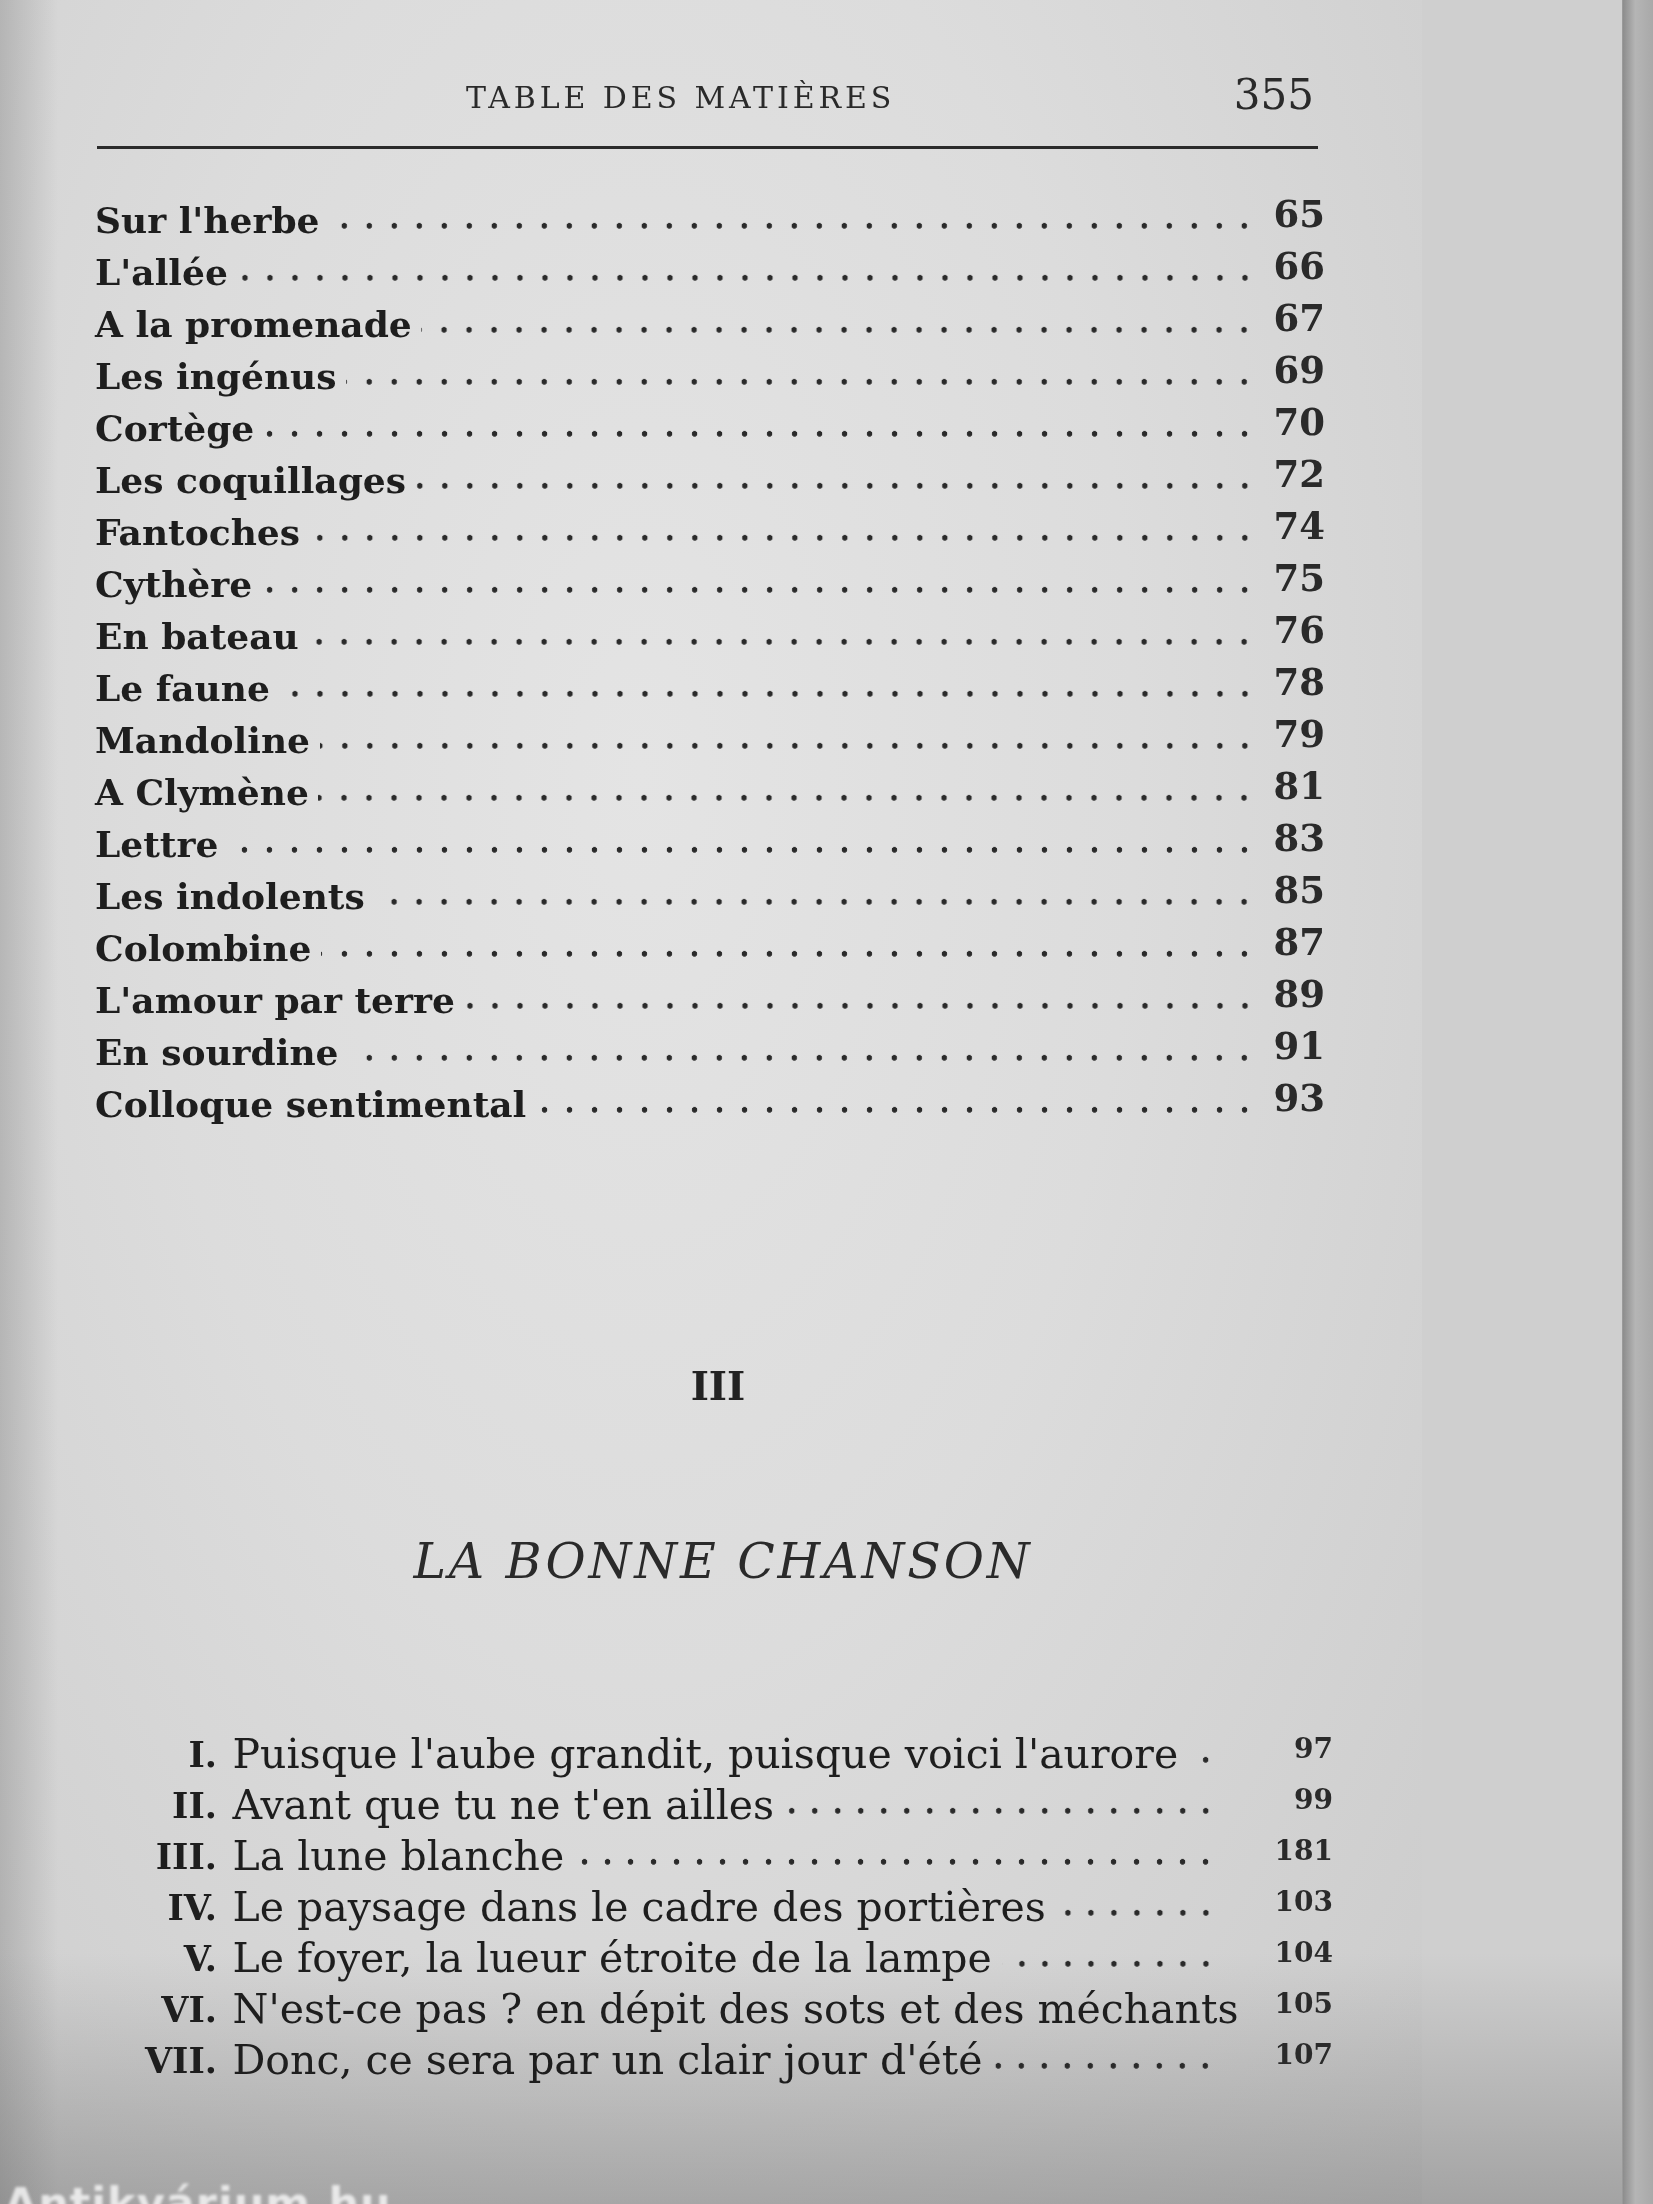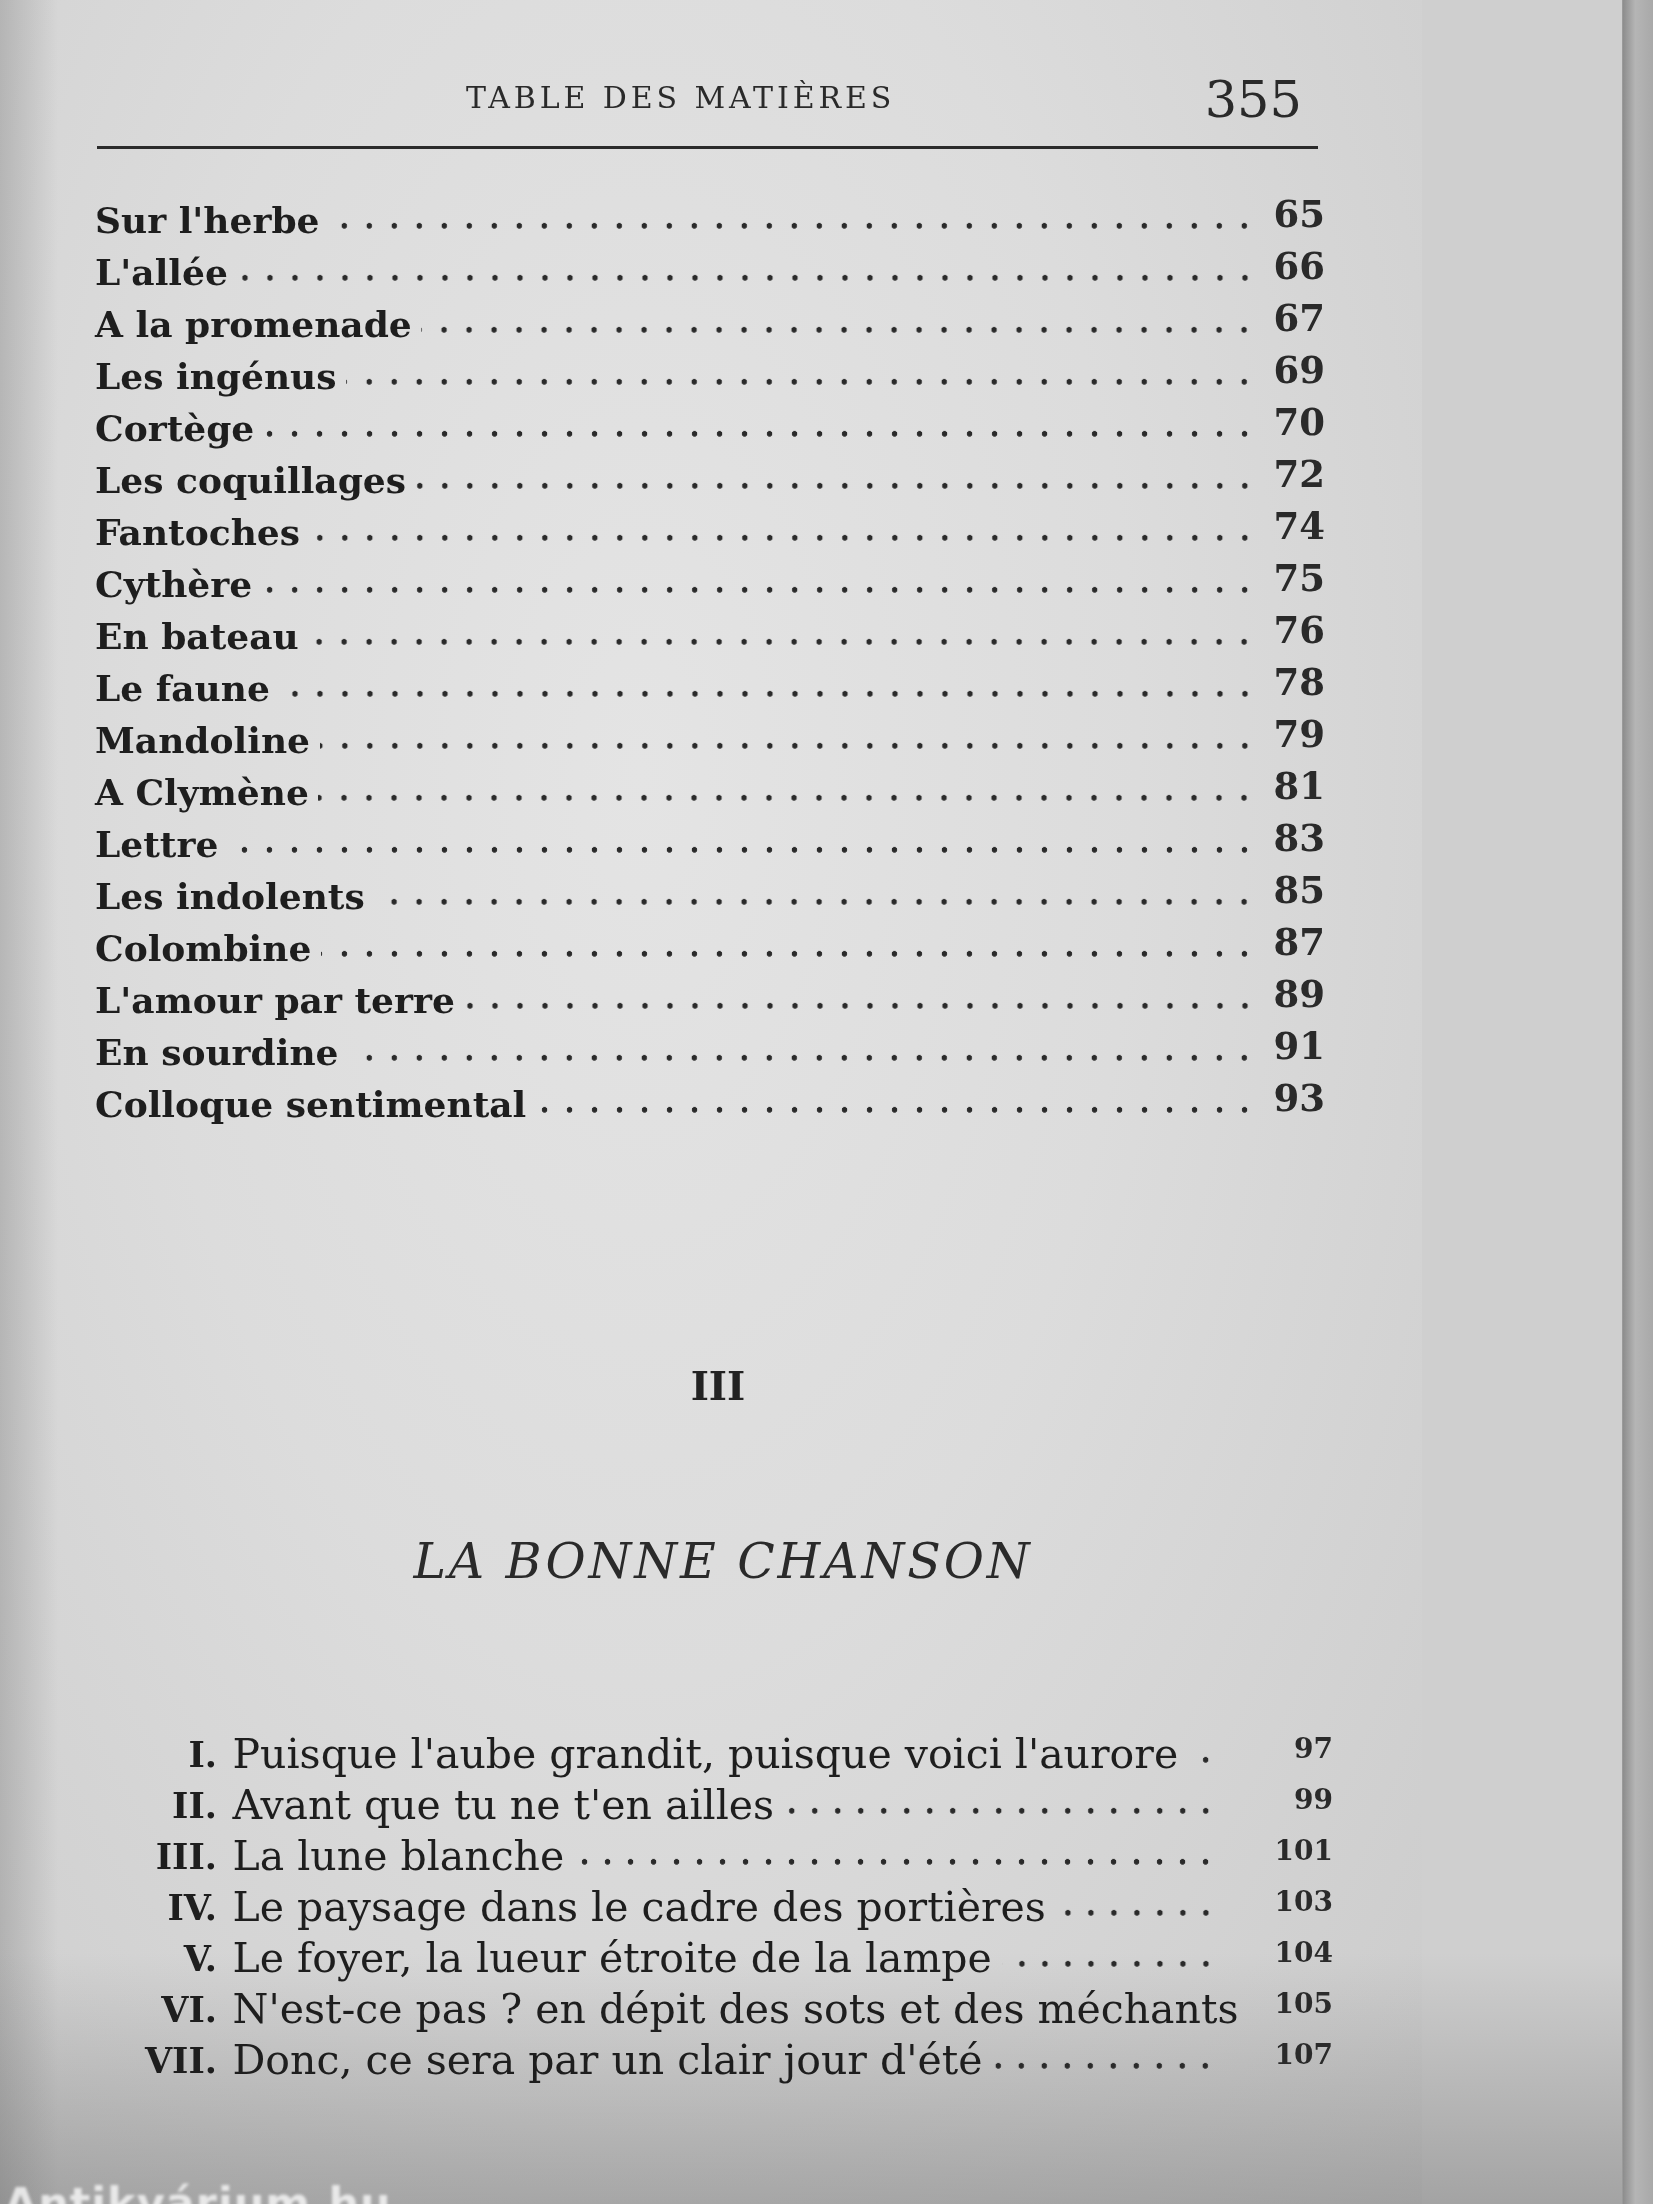--- a/index.html
+++ b/index.html
@@ -57,23 +57,23 @@
     .running-title {
       position: absolute;
       left: 371px;
       top: 9.7px;
       font-size: 30px;
       letter-spacing: 3.9px;
       color: #2a2a2a;
     }
     .running-page {
       position: absolute;
-      right: 16px;
+      right: 4px;
       top: 0;
-      font-size: 51px;
+      font-size: 42px;
       color: #2a2a2a;
     }
     .head-rule {
       position: absolute;
       left: 97px;
       top: 146px;
       width: 1221px;
       height: 2.9px;
       background: #2b2b2b;
     }
@@ -329,21 +329,21 @@
     <div class="toc2-row">
         <span class="toc2-num">II.</span>
         <span class="toc2-title">Avant que tu ne t'en ailles</span>
         <span class="toc2-leader"></span>
         <span class="toc2-page">99</span>
       </div>
     <div class="toc2-row">
         <span class="toc2-num">III.</span>
         <span class="toc2-title">La lune blanche</span>
         <span class="toc2-leader"></span>
-        <span class="toc2-page">101</span>
+        <span class="toc2-page">181</span>
       </div>
     <div class="toc2-row">
         <span class="toc2-num">IV.</span>
         <span class="toc2-title">Le paysage dans le cadre des portières</span>
         <span class="toc2-leader"></span>
         <span class="toc2-page">103</span>
       </div>
     <div class="toc2-row">
         <span class="toc2-num">V.</span>
         <span class="toc2-title">Le foyer, la lueur étroite de la lampe</span>

